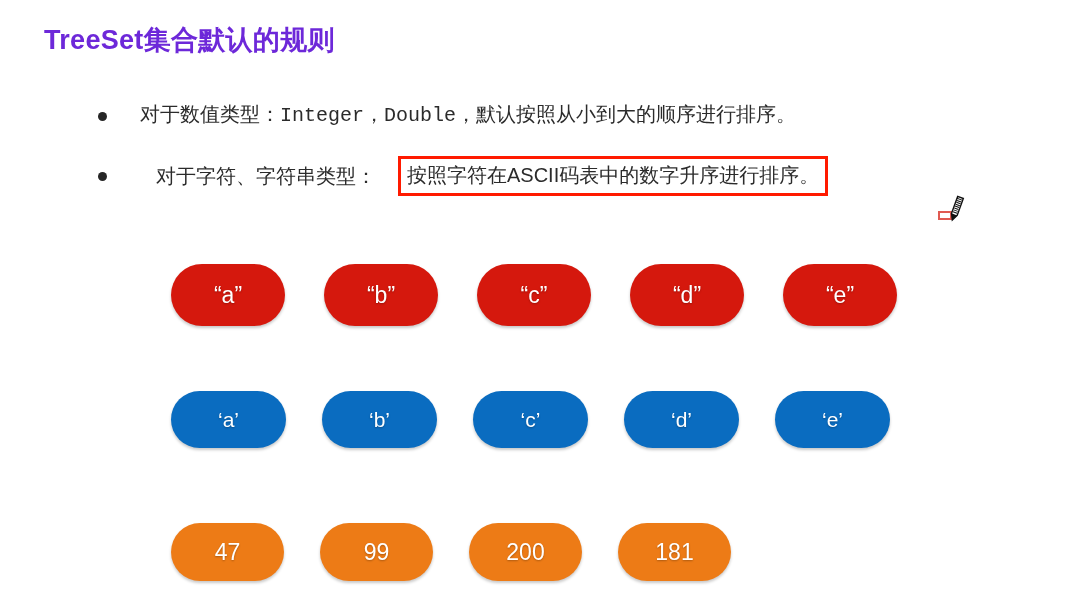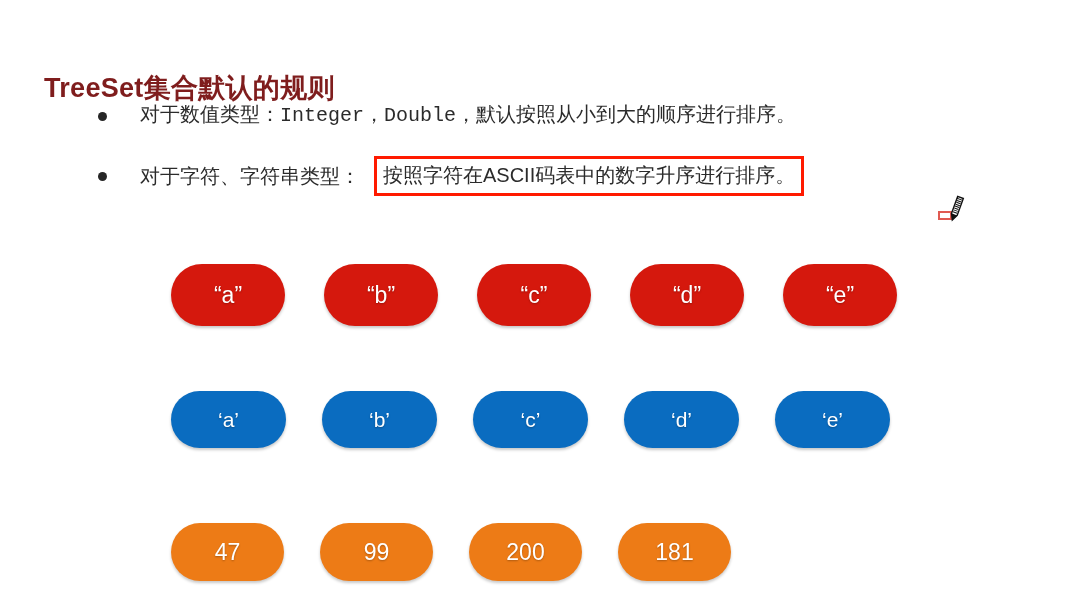--- a/index.html
+++ b/index.html
@@ -22,36 +22,35 @@
     background: #ffffff;
   }
 
   
   .slide-title {
     position: absolute;
     left: 44px;
     top: 22px;
     font-size: 27px;
     font-weight: bold;
-    color: #7f1d1d;
+    color: #6d28d9;
     letter-spacing: 0.3px;
     white-space: nowrap;
-    margin-top: 48px;
   }
 
   
   .bullet-row {
     position: absolute;
     left: 98px;
     display: flex;
     align-items: center;
     white-space: nowrap;
   }
   .bullet-row.b1 { top: 102px; font-family: Liberation Mono, monospace; }
-  .bullet-row.b2 { top: 156px; }
+  .bullet-row.b2 { top: 156px; gap: 16px; }
 
   .bullet-dot {
     width: 9px;
     height: 9px;
     border-radius: 50%;
     background: #262626;
     flex: 0 0 auto;
     margin-right: 33px;
   }
 
@@ -59,21 +58,21 @@
     font-size: 20px;
     color: #2b2b2b;
     line-height: 1.4;
   }
 
   
   .framed {
     display: inline-block;
     border: 3px solid #ff1a00;
     padding: 5px 6px 6px 6px;
-    margin-left: 14px;
+    margin-left: 6px;
     font-size: 20px;
     color: #2b2b2b;
     line-height: 1.15;
     background: #ffffff;
     box-sizing: border-box;
   }
 
   
   .pill-grid {
     position: absolute;

